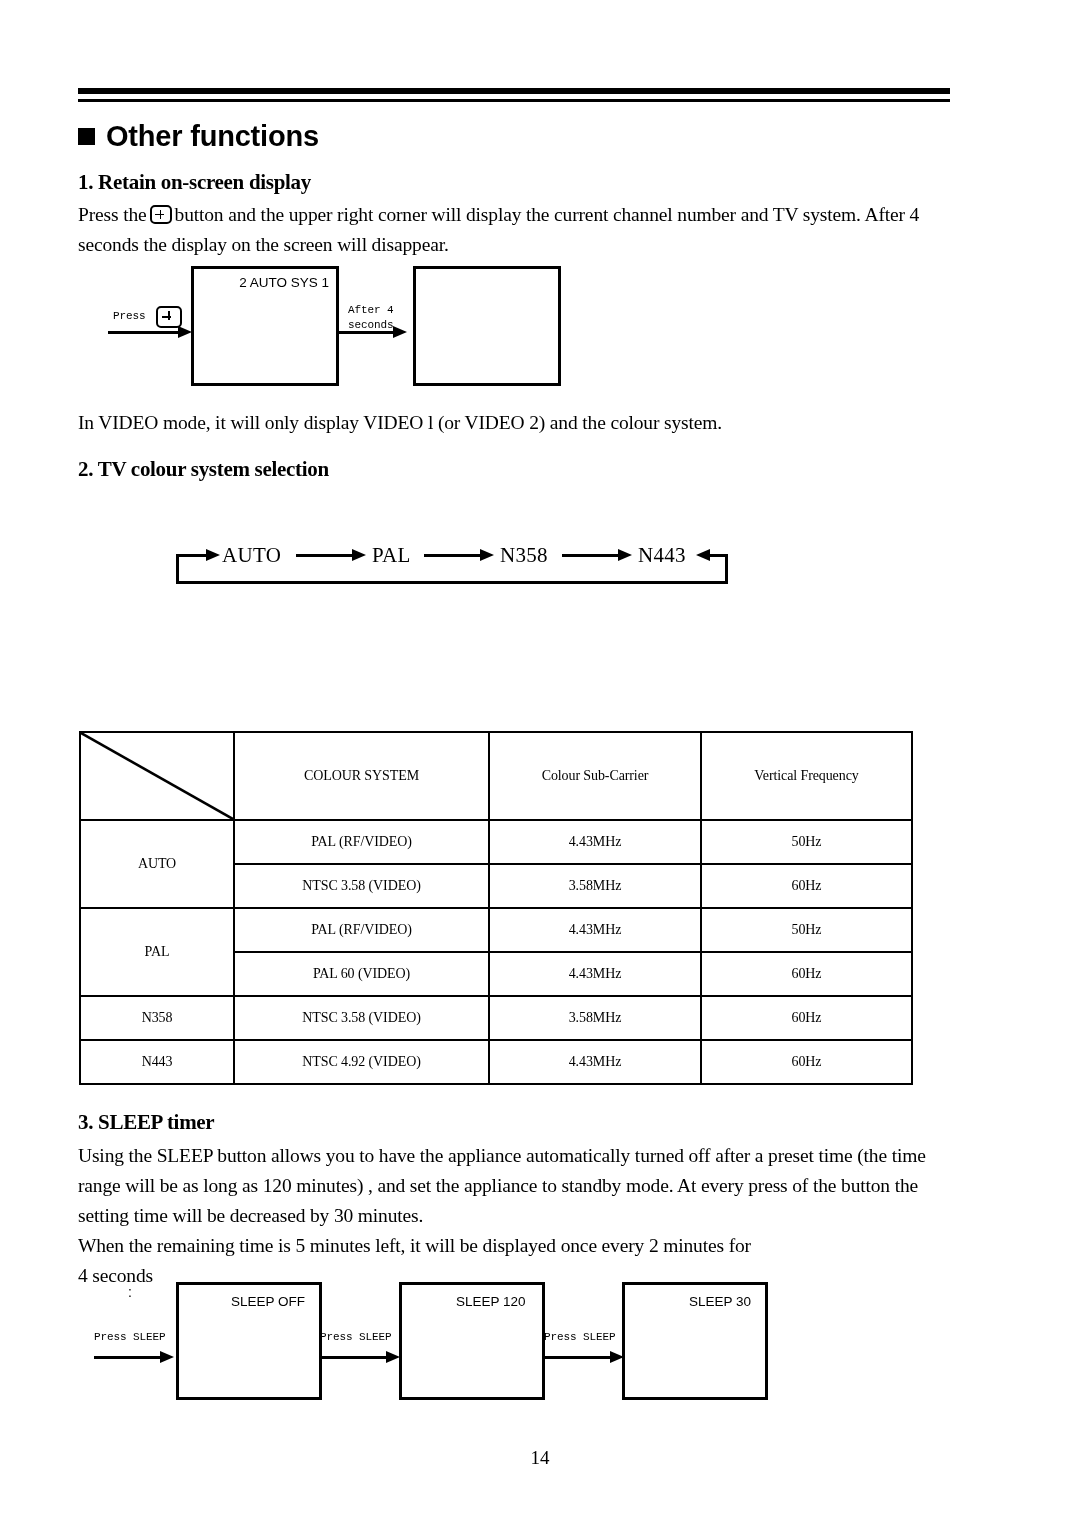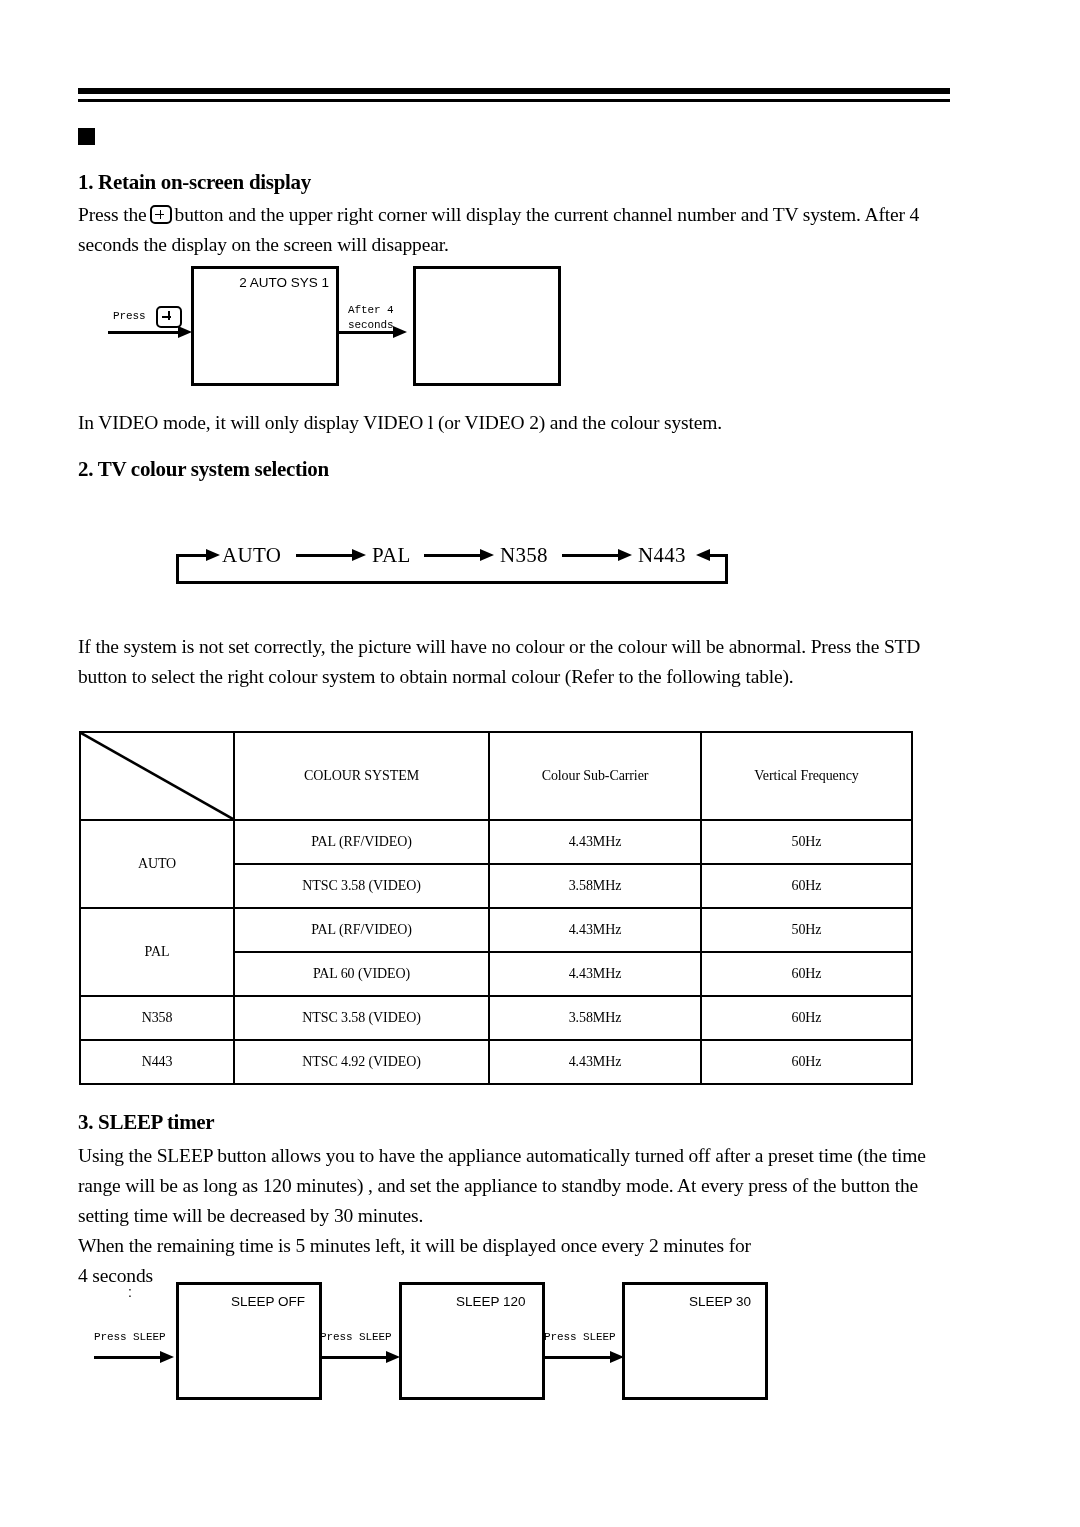--- a/index.html
+++ b/index.html
@@ -216,21 +216,21 @@
 </style>
 </head>
 <body>
 
 <div class="page">
 
   <div class="rule-top"></div>
   <div class="rule-bottom"></div>
 
   <div class="section-title">
-    <span class="bullet-sq"></span>
+    <span class="bullet-sq"></span><span>Other functions</span>
   </div>
 
   <div class="sub-head" id="sub1">1. Retain on-screen display</div>
 
   <div class="para" id="para1">
     <span>Press the</span><span class="key-plus"></span><span>button and the upper right corner will display the current channel number and TV system. After 4 seconds the display on the screen will disappear.</span>
   </div>
 
   <div>
     <div class="dg-label" style="left:113px; top:309px;">Press</div>
@@ -277,21 +277,20 @@
 
     <div class="seq-item" style="left:638px; top:543px;">N443</div>
 
     <div class="arrow-head left" style="left:696px; top:549px;"></div>
     <div class="seq-box-line" style="left:710px; top:554px; width:18px; height:3px;"></div>
     <div class="seq-box-line" style="left:725px; top:554px; width:3px; height:30px;"></div>
     <div class="seq-box-line" style="left:176px; top:581px; width:552px; height:3px;"></div>
     <div class="seq-box-line" style="left:176px; top:554px; width:3px; height:30px;"></div>
   </div>
 
-  <div class="para" id="para4">If the system is not set correctly, the picture will have no colour or the colour will be abnormal. Press the STD button to select the right colour system to obtain normal colour (Refer to the following table).</div>
 
   <table class="tbl">
     <tbody>
       <tr class="hdr">
         <td class="c0 corner-cell">
           <svg viewBox="0 0 152 86" preserveAspectRatio="none">
             <line x1="0" y1="0" x2="152" y2="86" stroke="#000" stroke-width="2.6"></line>
           </svg>
         </td>
         <td class="c1">COLOUR SYSTEM</td>
@@ -362,14 +361,15 @@
     <div class="sleep-box-label" style="left:456px; top:1294px;">SLEEP 120</div>
 
     <div class="dg-label" style="left:544px; top:1330px;">Press SLEEP</div>
     <div class="arrow-line" style="left:544px; top:1356px; width:72px;"></div>
     <div class="arrow-head" style="left:610px; top:1351px;"></div>
 
     <div class="box" style="left:622px; top:1282px; width:146px; height:118px;"></div>
     <div class="sleep-box-label" style="left:689px; top:1294px;">SLEEP 30</div>
   </div>
 
+  <div class="page-num">14</div>
 
 </div>
 
 </body></html>

